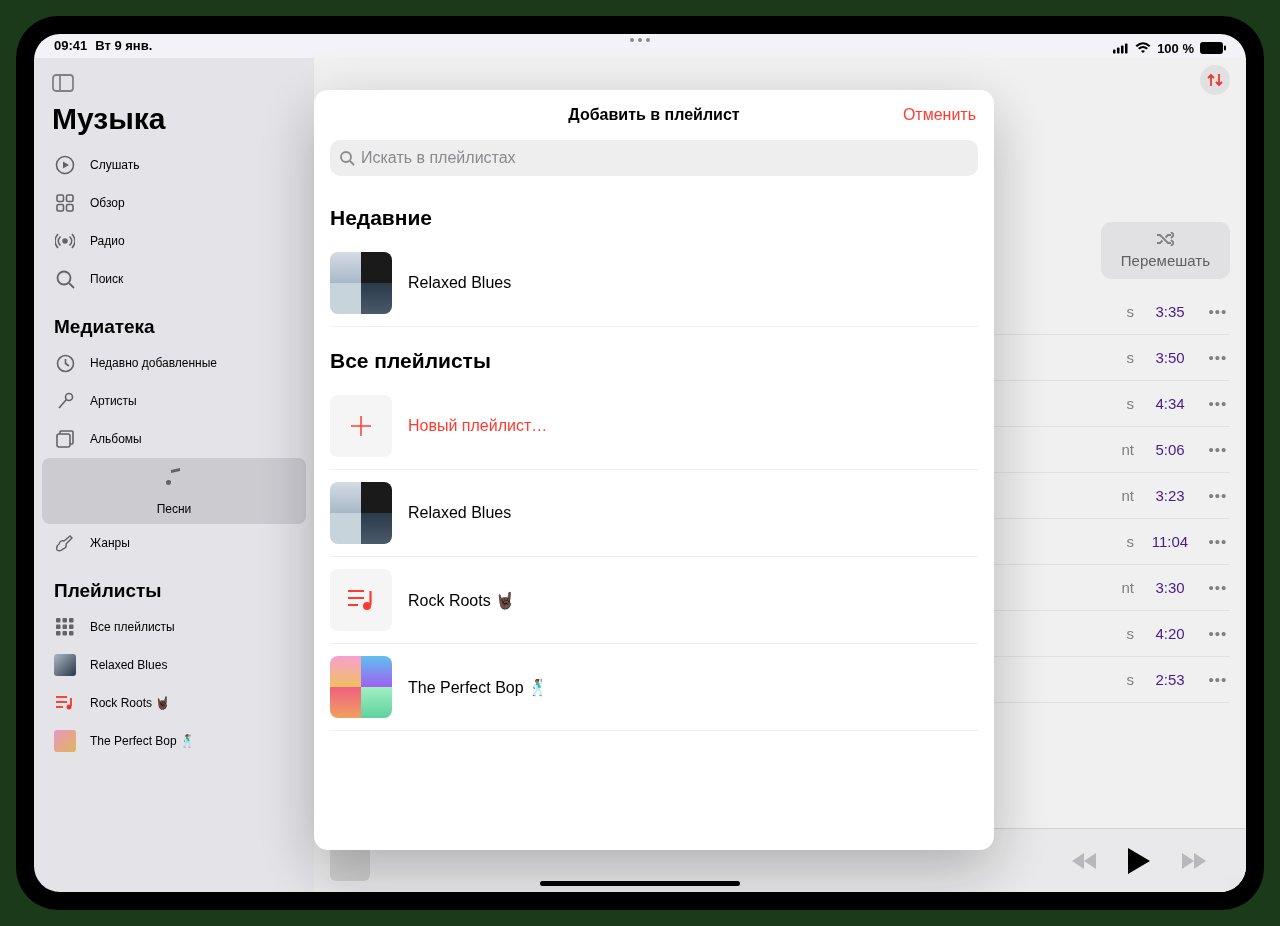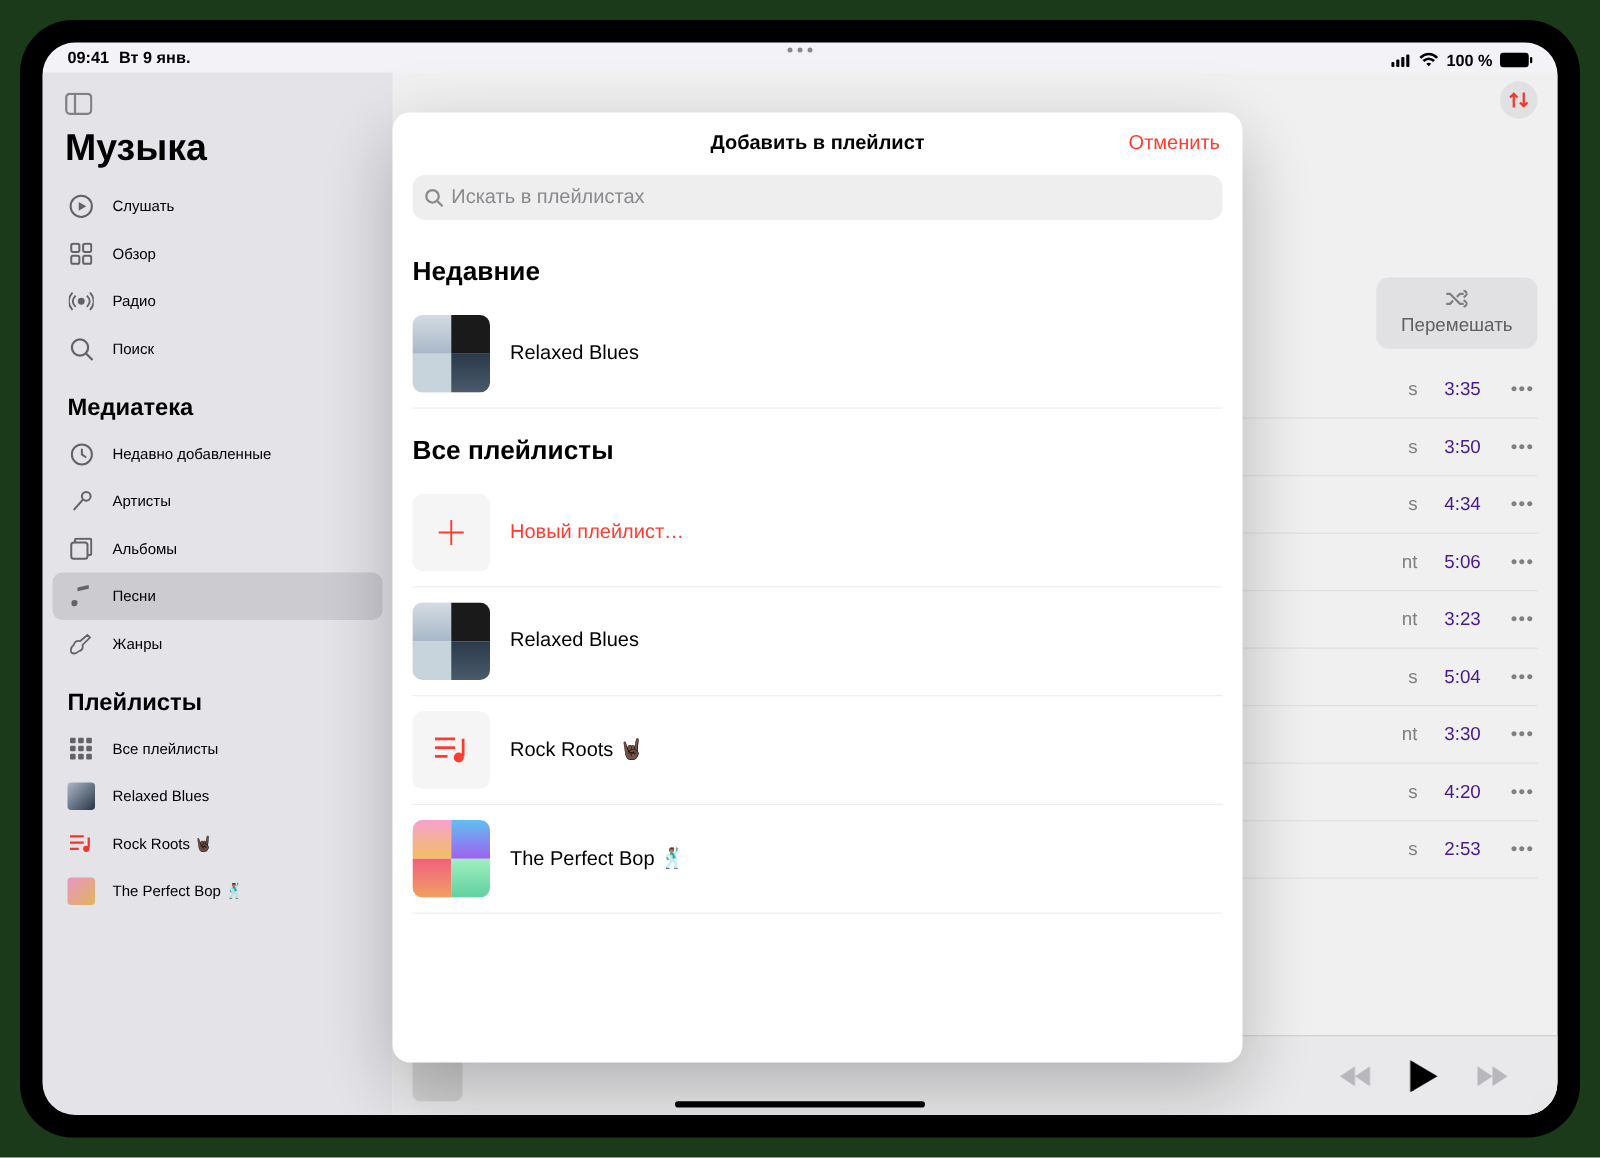--- a/index.html
+++ b/index.html
@@ -16,21 +16,21 @@
   .status-center span { width: 4px; height: 4px; background: #888; border-radius: 50%; }
   .status-right { display: flex; align-items: center; gap: 6px; }
   .status-right svg { height: 12px; }
   
   
   .app { display: flex; height: calc(100% - 24px); position: relative; }
   .sidebar { width: 280px; padding: 12px 8px; overflow-y: auto; }
   .sidebar-top { display: flex; align-items: center; gap: 12px; padding: 4px 10px 8px; }
   .app-title { font-size: 30px; font-weight: 700; padding: 2px 10px 10px; }
   .side-item { display: flex; align-items: center; gap: 14px; padding: 8px 12px; border-radius: 8px; font-size: 12px; color: #000; cursor: pointer; }
-  .side-item.active { background: #d8d8de; }
+  .side-item.active { background: #d8d8de; flex-direction: column; }
   .side-icon { width: 22px; height: 22px; display: flex; align-items: center; justify-content: center; color: #555; }
   .side-section { font-size: 19px; font-weight: 700; padding: 18px 12px 6px; }
   .pl-thumb { width: 22px; height: 22px; border-radius: 3px; background: linear-gradient(135deg,#b8c4d4,#2a3a4a); }
   .pl-thumb.pink { background: linear-gradient(135deg,#f8a0d0,#f0c060); }
   
   .content { flex: 1; background: #fff; position: relative; overflow: hidden; }
   .content-top { height: 44px; display: flex; justify-content: space-between; align-items: center; padding: 0 16px; }
   .sort-btn { width: 30px; height: 30px; border-radius: 50%; background: #f0f0f2; display: flex; align-items: center; justify-content: center; }
   
   .song-list { padding: 0 16px; }
@@ -289,21 +289,21 @@
               <span class="song-time">5:06</span>
               <span class="song-more">•••</span>
             </div>
           <div class="song-row">
               <span class="song-artist-tail">nt</span>
               <span class="song-time">3:23</span>
               <span class="song-more">•••</span>
             </div>
           <div class="song-row">
               <span class="song-artist-tail">s</span>
-              <span class="song-time">5:04</span>
+              <span class="song-time">11:04</span>
               <span class="song-more">•••</span>
             </div>
           <div class="song-row">
               <span class="song-artist-tail">nt</span>
               <span class="song-time">3:30</span>
               <span class="song-more">•••</span>
             </div>
           <div class="song-row">
               <span class="song-artist-tail">s</span>
               <span class="song-time">4:20</span>

